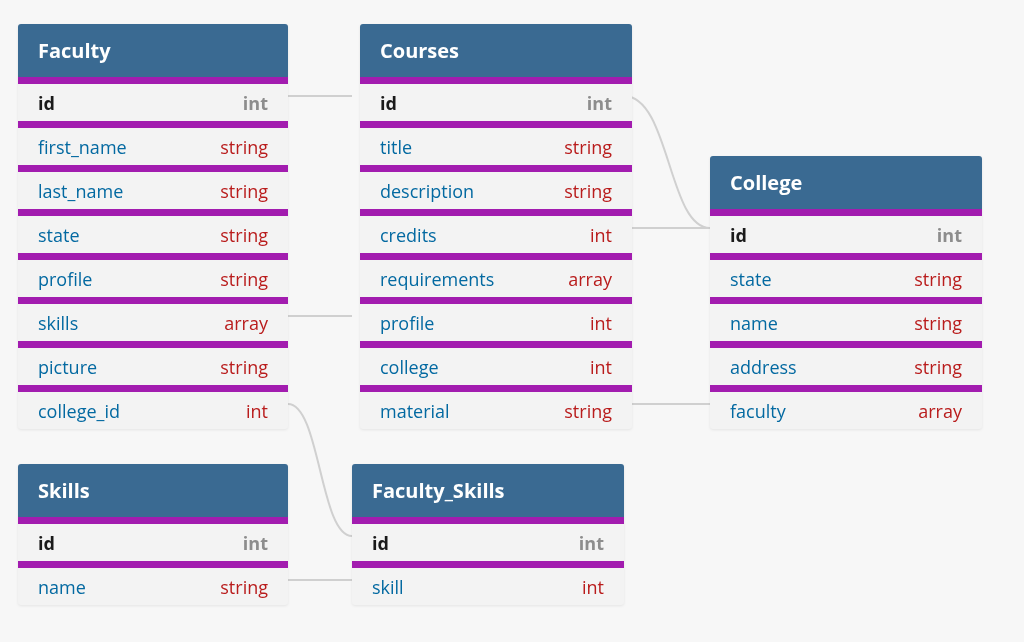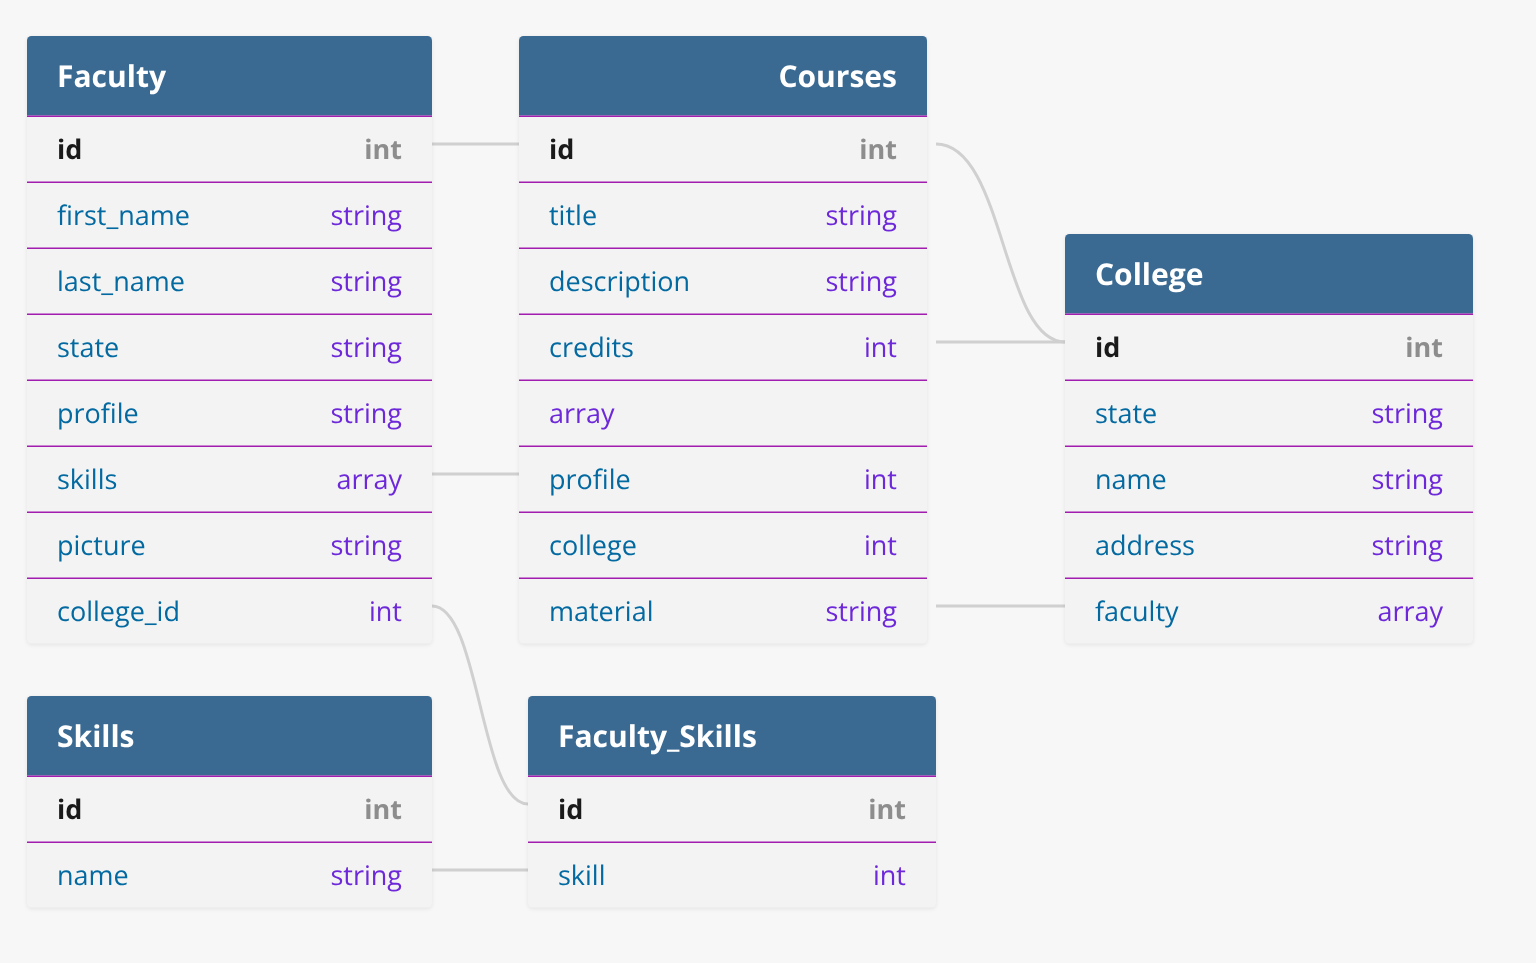--- a/index.html
+++ b/index.html
@@ -25,25 +25,25 @@
       font-size: 20px;
       padding: 13px 20px;
     }
     .row {
       display: flex;
       justify-content: space-between;
       align-items: center;
       padding: 0 20px;
       height: 44px;
       font-size: 18px;
-      border-top: 1px solid #a21caf;
+      border-top: 7px solid #a21caf;
     }
     .row:first-of-type { border-top: none; }
     .row .name { color: #0369a1; }
-    .row .type { color: #6d28d9; }
+    .row .type { color: #b91c1c; }
     .row.pk .name { font-weight: 700; color: #1a1a1a; }
     .row.pk .type { font-weight: 700; color: #8d8d8d; }
     svg.connectors {
       position: absolute;
       top: 0; left: 0;
       width: 1024px; height: 642px;
       pointer-events: none;
     }
     svg.connectors path {
       fill: none;
@@ -100,39 +100,40 @@
   <div class="row">
       <span class="name">picture</span>
       <span class="type">string</span>
     </div>
   <div class="row">
       <span class="name">college_id</span>
       <span class="type">int</span>
     </div>
 </div>
 
-<div class="entity" style="left:346px; top:24px; width:272px;text-align:right;">
+<div class="entity" style="left:360px; top:24px; width:272px;">
   <div class="entity-header">Courses</div>
   <div class="row pk">
       <span class="name">id</span>
       <span class="type">int</span>
     </div>
   <div class="row">
       <span class="name">title</span>
       <span class="type">string</span>
     </div>
   <div class="row">
       <span class="name">description</span>
       <span class="type">string</span>
     </div>
   <div class="row">
       <span class="name">credits</span>
       <span class="type">int</span>
     </div>
   <div class="row">
+      <span class="name">requirements</span>
       <span class="type">array</span>
     </div>
   <div class="row">
       <span class="name">profile</span>
       <span class="type">int</span>
     </div>
   <div class="row">
       <span class="name">college</span>
       <span class="type">int</span>
     </div>

